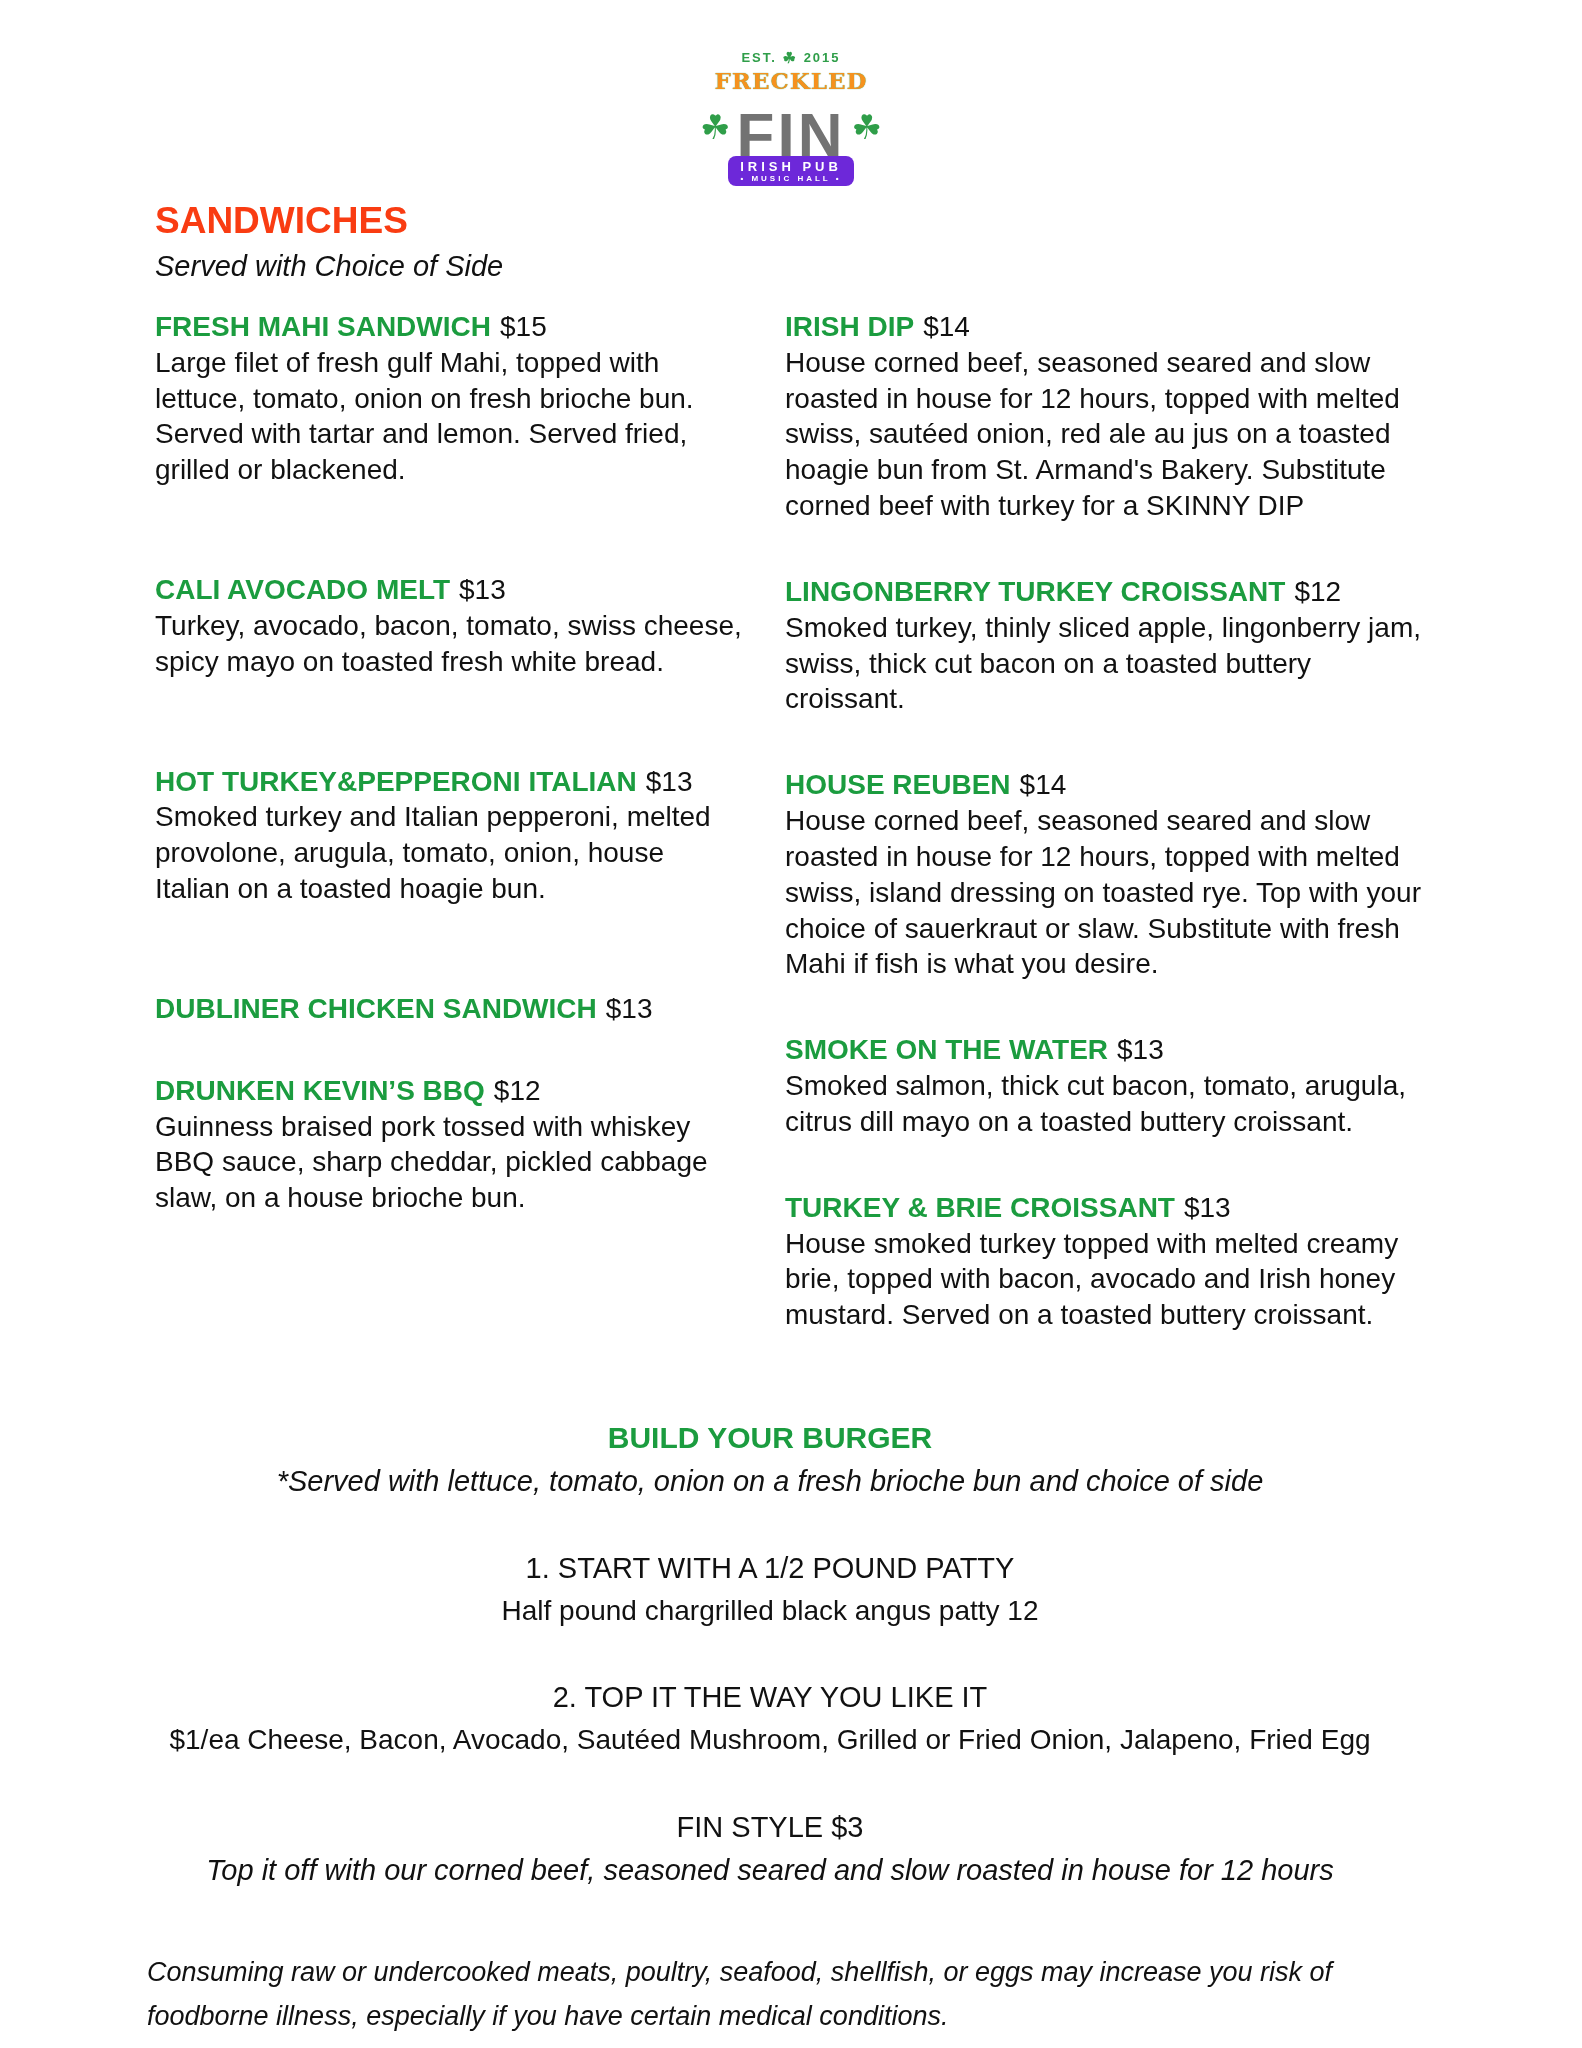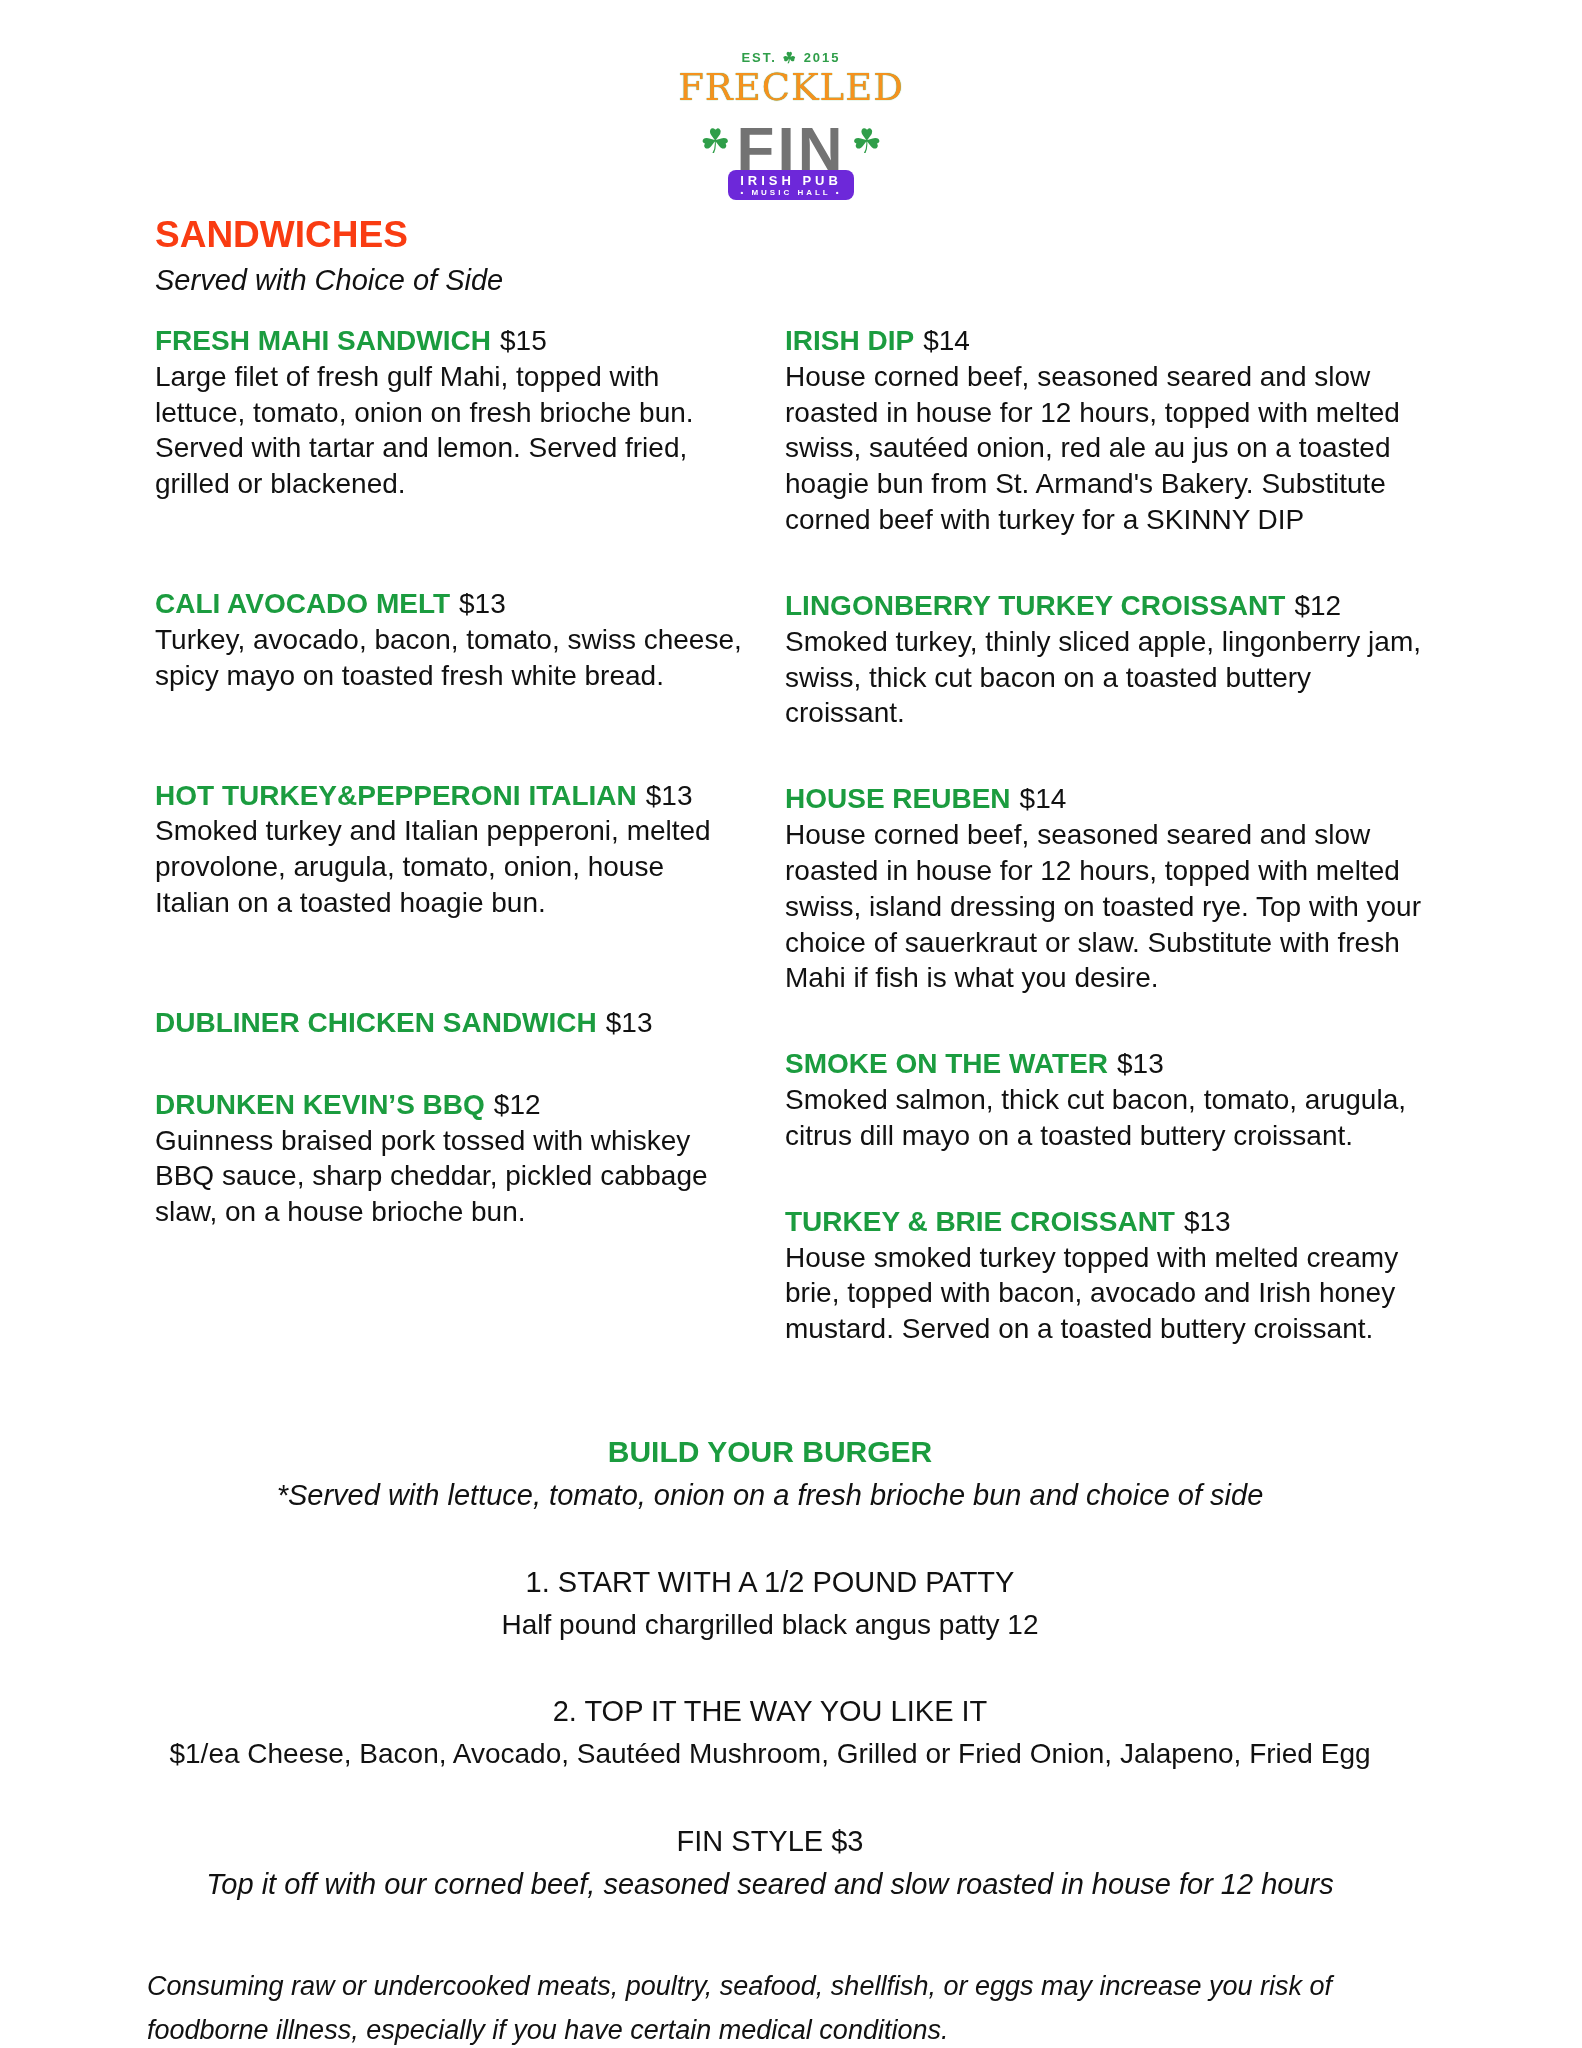--- a/index.html
+++ b/index.html
@@ -25,23 +25,23 @@
   .logo-est {
     color: #2f9e49;
     font-size: 13px;
     font-weight: bold;
     letter-spacing: 2px;
     margin-bottom: 4px;
   }
   .logo-est .shamrock { font-size: 15px; vertical-align: -1px; }
   .logo-freckled {
     font-family: "DejaVu Serif", serif;
-    font-weight: normal;
+    font-weight: bold;
     color: #f5921e;
-    font-size: 37px;
+    font-size: 23px;
     letter-spacing: 1px;
     text-shadow: 0 0 1px #2f9e49;
     margin-bottom: 0px;
   }
   .logo-fin-row {
     display: flex;
     align-items: center;
     justify-content: center;
     gap: 6px;
     margin-top: -4px;

